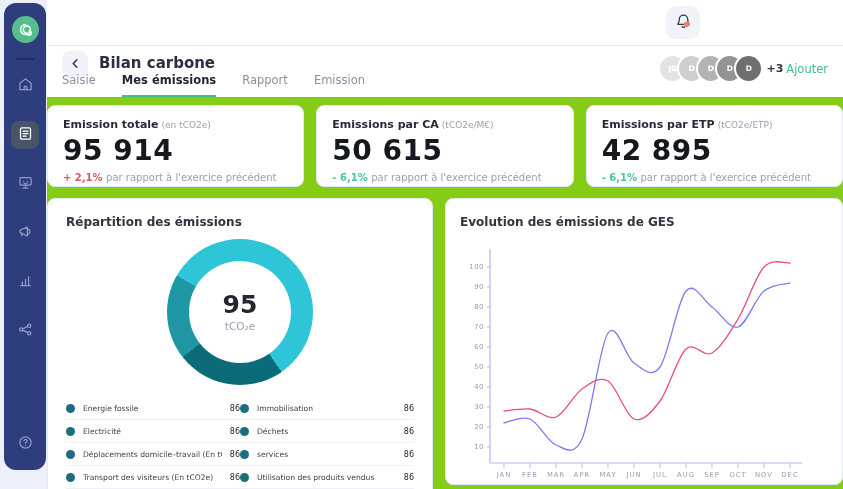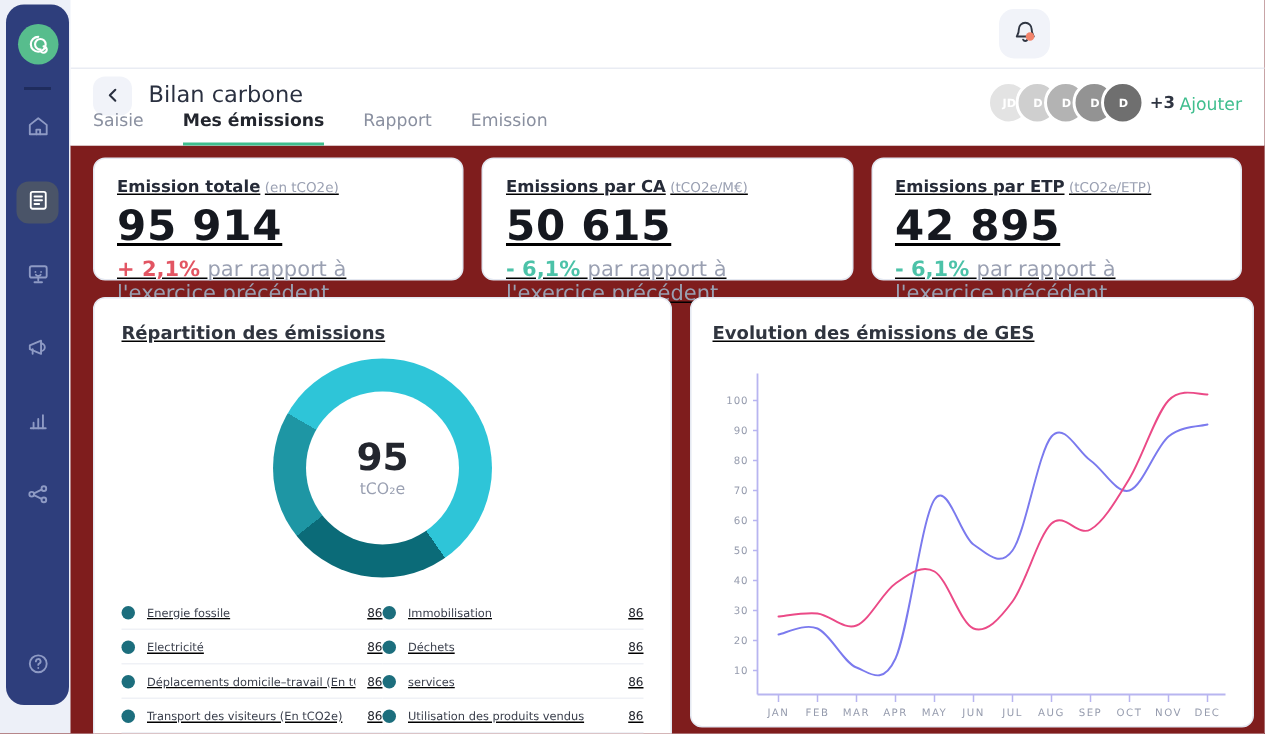--- a/index.html
+++ b/index.html
@@ -22,39 +22,39 @@
   .nav-item.active{background:#4A5468;}
   .nav-item svg{stroke:#8E9AC4;}
   .nav-item.active svg{stroke:#FFFFFF;}
   .sidebar-help{margin-top:auto;margin-bottom:12px;}
   
   .topbar{position:absolute;left:47px;right:0;top:0;height:45px;background:#fff;border-bottom:1px solid #E9ECF3;z-index:4;}
   .bell-btn{position:absolute;left:619px;top:6px;width:34px;height:33px;border-radius:10px;background:#F1F3F9;border:none;display:flex;align-items:center;justify-content:center;cursor:pointer;}
   
   .pageheader{position:absolute;left:47px;right:0;top:45px;height:52px;background:#fff;z-index:3;box-shadow:0 1px 2px rgba(40,50,80,.04);}
   .back-btn{position:absolute;left:15px;top:6px;width:26px;height:26px;border-radius:8px;background:#F1F3F9;border:none;display:flex;align-items:center;justify-content:center;cursor:pointer;}
-  .page-title{position:absolute;left:52px;top:9px;font-size:15px;font-weight:normal;color:#2A3040;margin:0;}
+  .page-title{position:absolute;left:52px;top:9px;font-size:15px;font-weight:bold;color:#2A3040;margin:0;}
   .tabs{position:absolute;left:15px;bottom:0;display:flex;gap:26px;}
   .tab{font-size:11.5px;color:#8A90A0;padding-bottom:8px;cursor:pointer;}
   .tab.active{color:#23262E;font-weight:bold;border-bottom:2px solid #3FBE8E;}
   .header-right{position:absolute;right:15px;top:9px;display:flex;align-items:center;gap:3px;}
   .avatar-stack{display:flex;}
   .avatar{width:25px;height:25px;border-radius:50%;border:2px solid #fff;display:flex;align-items:center;justify-content:center;
     color:#fff;font-size:7.5px;font-weight:bold;box-sizing:content-box;cursor:pointer;}
   .avatar + .avatar{margin-left:-10px;}
   .avatars-more{font-size:11px;font-weight:bold;color:#2F3542;}
   .add-link{font-size:11.5px;font-weight:normal;color:#3FBE8E;cursor:pointer;}
   
-  .content{position:absolute;left:47px;right:0;top:97px;bottom:0;padding:8px 15px;box-sizing:border-box;background:#7f1d1d;text-decoration:underline;}
+  .content{position:absolute;left:47px;right:0;top:97px;bottom:0;padding:8px 0;box-sizing:border-box;background:#84cc16;}
   .kpi-row{display:flex;gap:12px;}
   .kpi-card{flex:1;background:#fff;border:1px solid #E4E8F1;border-radius:8px;height:82px;box-sizing:border-box;padding:12px 15px 9px;}
   .kpi-title{font-size:11px;font-weight:bold;color:#262B38;}
   .kpi-unit{font-size:9px;font-weight:normal;color:#9AA0B2;margin-left:3px;}
   .kpi-value{font-size:28px;font-weight:bold;color:#15181F;letter-spacing:.5px;margin-top:3px;}
-  .kpi-delta{font-size:14px;color:#9AA0B2;margin-top:5px;}
+  .kpi-delta{font-size:10px;color:#9AA0B2;margin-top:5px;}
   .kpi-delta .pct{font-weight:bold;}
   .charts-row{display:flex;gap:12px;margin-top:11px;align-items:flex-start;}
   .card{background:#fff;border:1px solid #E4E8F1;border-radius:8px;box-sizing:border-box;}
   .card h2{font-size:12px;font-weight:600;color:#30353F;margin:0;}
   .donut-card{width:386px;height:380px;padding:16px 18px;}
   .line-card{flex:1;height:287px;padding:16px 12px 8px 14px;}
   .donut-wrap{margin-top:10px;display:flex;justify-content:center;}
   .donut{width:146px;height:146px;border-radius:50%;position:relative;}
   .donut-hole{position:absolute;inset:22px;background:#fff;border-radius:50%;display:flex;flex-direction:column;align-items:center;justify-content:center;}
   .donut-value{font-size:25px;font-weight:bold;color:#23262E;line-height:1;}

